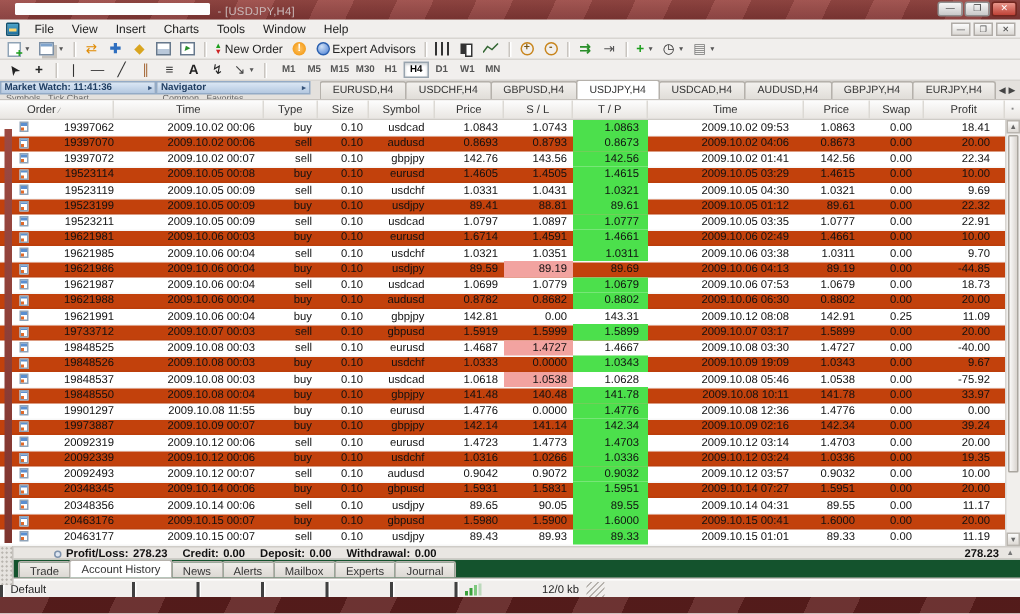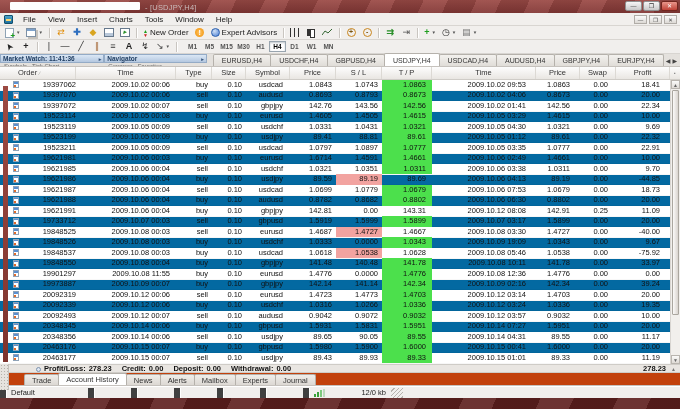--- a/index.html
+++ b/index.html
@@ -66,21 +66,21 @@
   .terminal{position:relative;background:#fff}
   .thead{height:13px;display:flex;background:linear-gradient(#fdfdfd,#e9e6e2);border-bottom:1px solid #cfccc7;font-size:7.5px;color:#333;padding-left:10px}
   .hcell{border-right:1px solid #dcd9d4;height:12px;line-height:12px;text-align:center;white-space:nowrap;overflow:hidden}
   .hc-order{width:66px;text-align:left;padding-left:8px}
   .hc-time{width:100px}.hc-type{width:36px}.hc-size{width:34px}.hc-symbol{width:44px}.hc-price{width:46px}
   .hc-sl{width:46px}.hc-tp{width:50px}.hc-time2{width:104px}.hc-price2{width:44px}.hc-swap{width:36px}.hc-profit{width:54px}
   .hc-corner{width:10px;border-right:none;font-size:5px;color:#888}
   .sortmark{font-size:5px;color:#999;margin-left:2px}
   .tbody{position:relative;height:284px;overflow:hidden;background:#fff}
   .trow{height:10.5px;display:flex;align-items:center;font-size:7.5px;color:#111;border-bottom:1px solid rgba(0,0,0,.03);padding-left:10px}
-  .trow.alt{background:#0369a1}
+  .trow.alt{background:#c2410c}
   .cell{white-space:nowrap;overflow:hidden;text-align:right;height:10.5px;line-height:10.5px}
   .c-icon{width:14px;text-align:left;padding-left:3px}
   .doc{display:inline-block;width:6px;height:7px;background:#fff;border:1px solid #8fa3b8;position:relative;vertical-align:middle}
   .doc::before{content:"";position:absolute;left:0;right:0;top:0;height:1.5px;background:#5b8fd0}
   .doc::after{content:"";position:absolute;left:0;bottom:0;width:2px;height:2px;background:#e06a2a}
   .c-order{width:52px;text-align:right;padding-left:2px}
   .c-time{width:100px;padding-right:6px}
   .c-type{width:36px;padding-right:4px}
   .c-size{width:34px;padding-right:4px}
   .c-symbol{width:44px;padding-right:7px}
@@ -98,25 +98,25 @@
   .vthumb{position:absolute;left:1px;top:10px;width:7px;height:225px;background:linear-gradient(90deg,#fbfaf9,#d9d4cf);border:1px solid #aaa69f;border-radius:1px}
   .varrow.down{position:absolute;bottom:0;left:0;right:0}
 
   
   .summary{height:9px;background:#e9e6e2;border-top:1px solid #cfccc7;border-bottom:1px solid #cfccc7;display:flex;align-items:center;font-size:7.5px;font-weight:bold;color:#111;padding-left:44px;position:relative}
   .summary .dot{position:absolute;left:36px;top:2px;width:5px;height:5px;border:1px solid #7e93ad;border-radius:50%;background:#dfe7f2}
   .summary b{margin-right:3px}
   .summary .val{margin-right:10px;font-weight:bold}
   .sum-total{position:absolute;right:14px}
   .sum-mark{position:absolute;right:4px;font-size:5px;color:#777}
-  .btabs{height:13px;display:flex;align-items:flex-end;background:#c2410c;padding-left:24px;border-bottom:1px solid #c6c2bd}
+  .btabs{height:13px;display:flex;align-items:flex-end;background:#14532d;padding-left:12px;border-bottom:1px solid #c6c2bd}
   .btab{height:11px;padding:0 7px;font-size:7.5px;color:#333;background:linear-gradient(#efede9,#dcd8d3);border:1px solid #b5b1ab;border-bottom:none;border-radius:2px 2px 0 0;display:flex;align-items:center;margin-right:-1px;white-space:nowrap}
   .btab.active{background:#fff;z-index:2;height:12px}
   .statusbar{height:12px;display:flex;align-items:center;background:#f1efed;font-size:7.5px;color:#222;border-top:1px solid #fff}
-  .scell{height:10px;display:flex;align-items:center;padding:0 5px;border-left:6px solid #404040;box-shadow:inset 1px 0 0 #fff;white-space:nowrap}
+  .scell{height:10px;display:flex;align-items:center;padding:0 5px;border-left:2px solid #404040;box-shadow:inset 1px 0 0 #fff;white-space:nowrap}
   .scell.first{flex:1;border-left:none;box-shadow:none}
   .scell.empty{width:43px}
   .scell.profile{width:88px}
   .scell.traffic{width:88px;gap:3px;justify-content:space-between}
   .conn{display:inline-flex;align-items:flex-end;gap:1px;height:8px}
   .conn i{display:block;width:2px;background:#3aa13a}
   .conn i:nth-child(1){height:3px}.conn i:nth-child(2){height:5px}.conn i:nth-child(3){height:7px;background:#7ec97e}.conn i:nth-child(4){height:8px;background:#bcd9bc}
   .grip{width:12px;height:10px;background:repeating-linear-gradient(135deg,transparent 0 2px,#b7b3ae 2px 3px)}
 
   

